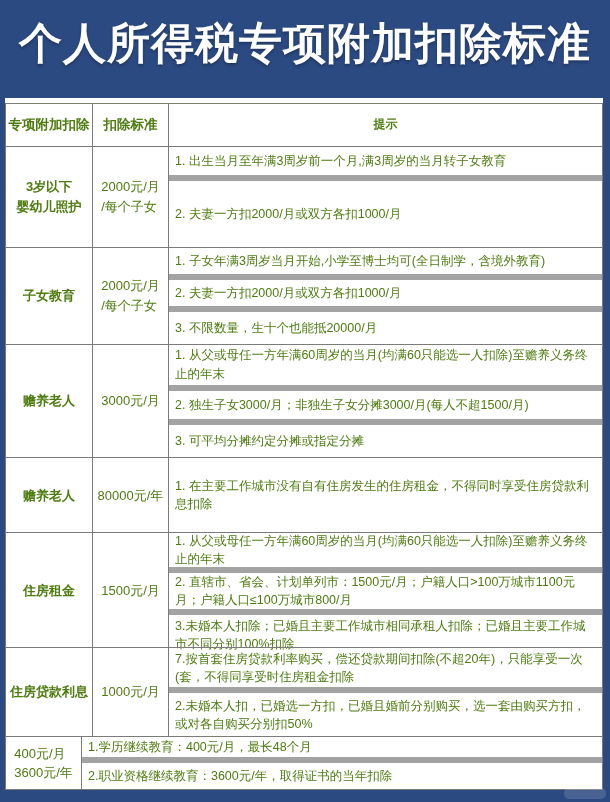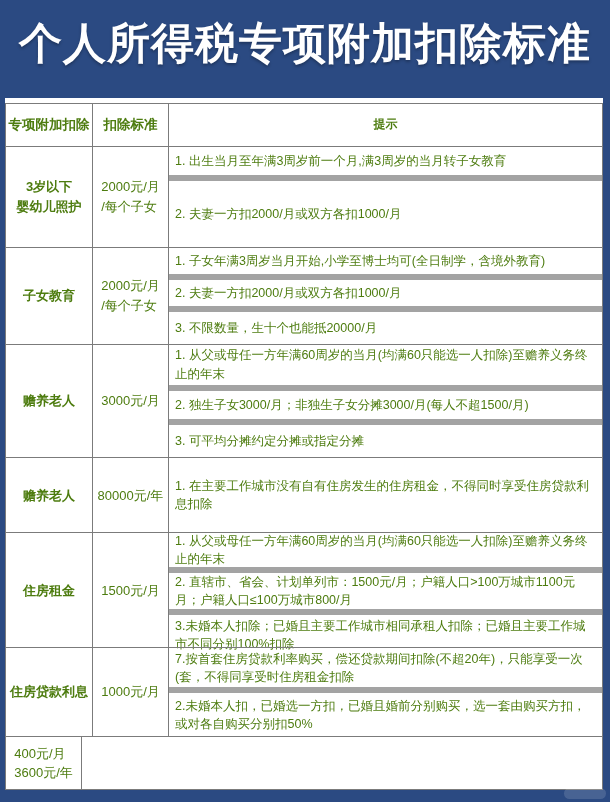--- a/index.html
+++ b/index.html
@@ -158,19 +158,23 @@
         <div class="cell-std">1000元/月</div>
         <div class="cell-tips">
           <div class="tip" style="height:45px">7.按首套住房贷款利率购买，偿还贷款期间扣除(不超20年)，只能享受一次 (套，不得同享受时住房租金扣除</div>
           <div class="tip">2.未婚本人扣，已婚选一方扣，已婚且婚前分别购买，选一套由购买方扣，或对各自购买分别扣50%</div>
         </div>
       </div>
 
       <div class="trow" style="height:53px; flex:1 1 auto">
         <div class="cell-std">400元/月
 3600元/年</div>
+        <div class="cell-tips">
+          <div class="tip" style="height:26px">1.学历继续教育：400元/月，最长48个月</div>
+          <div class="tip">2.职业资格继续教育：3600元/年，取得证书的当年扣除</div>
+        </div>
       </div>
 
     </div>
   </div>
 
   <div class="watermark"></div>
 </div>
 
 </body></html>

